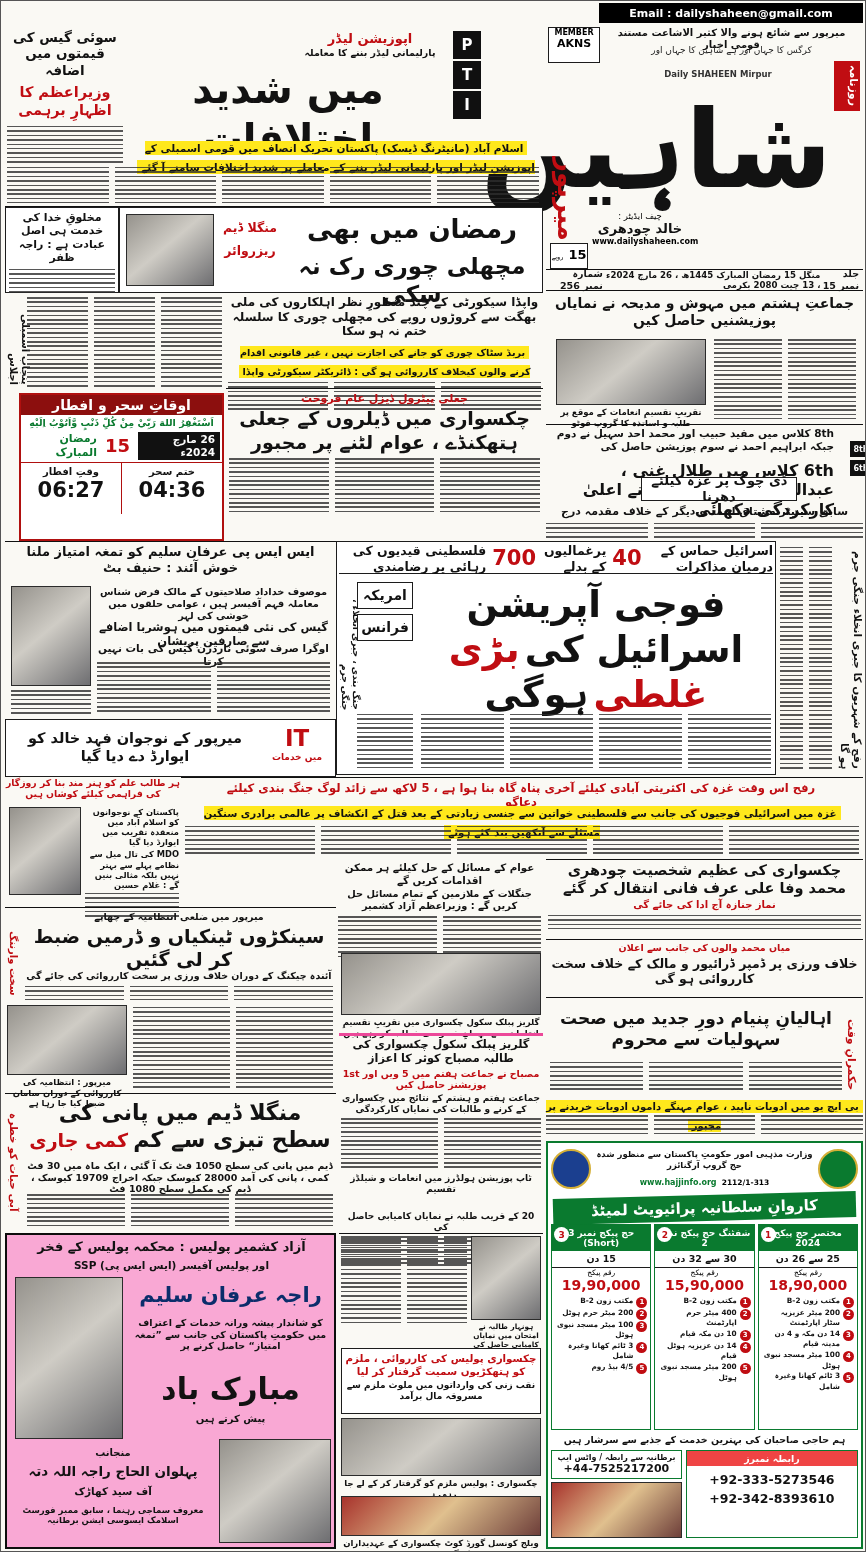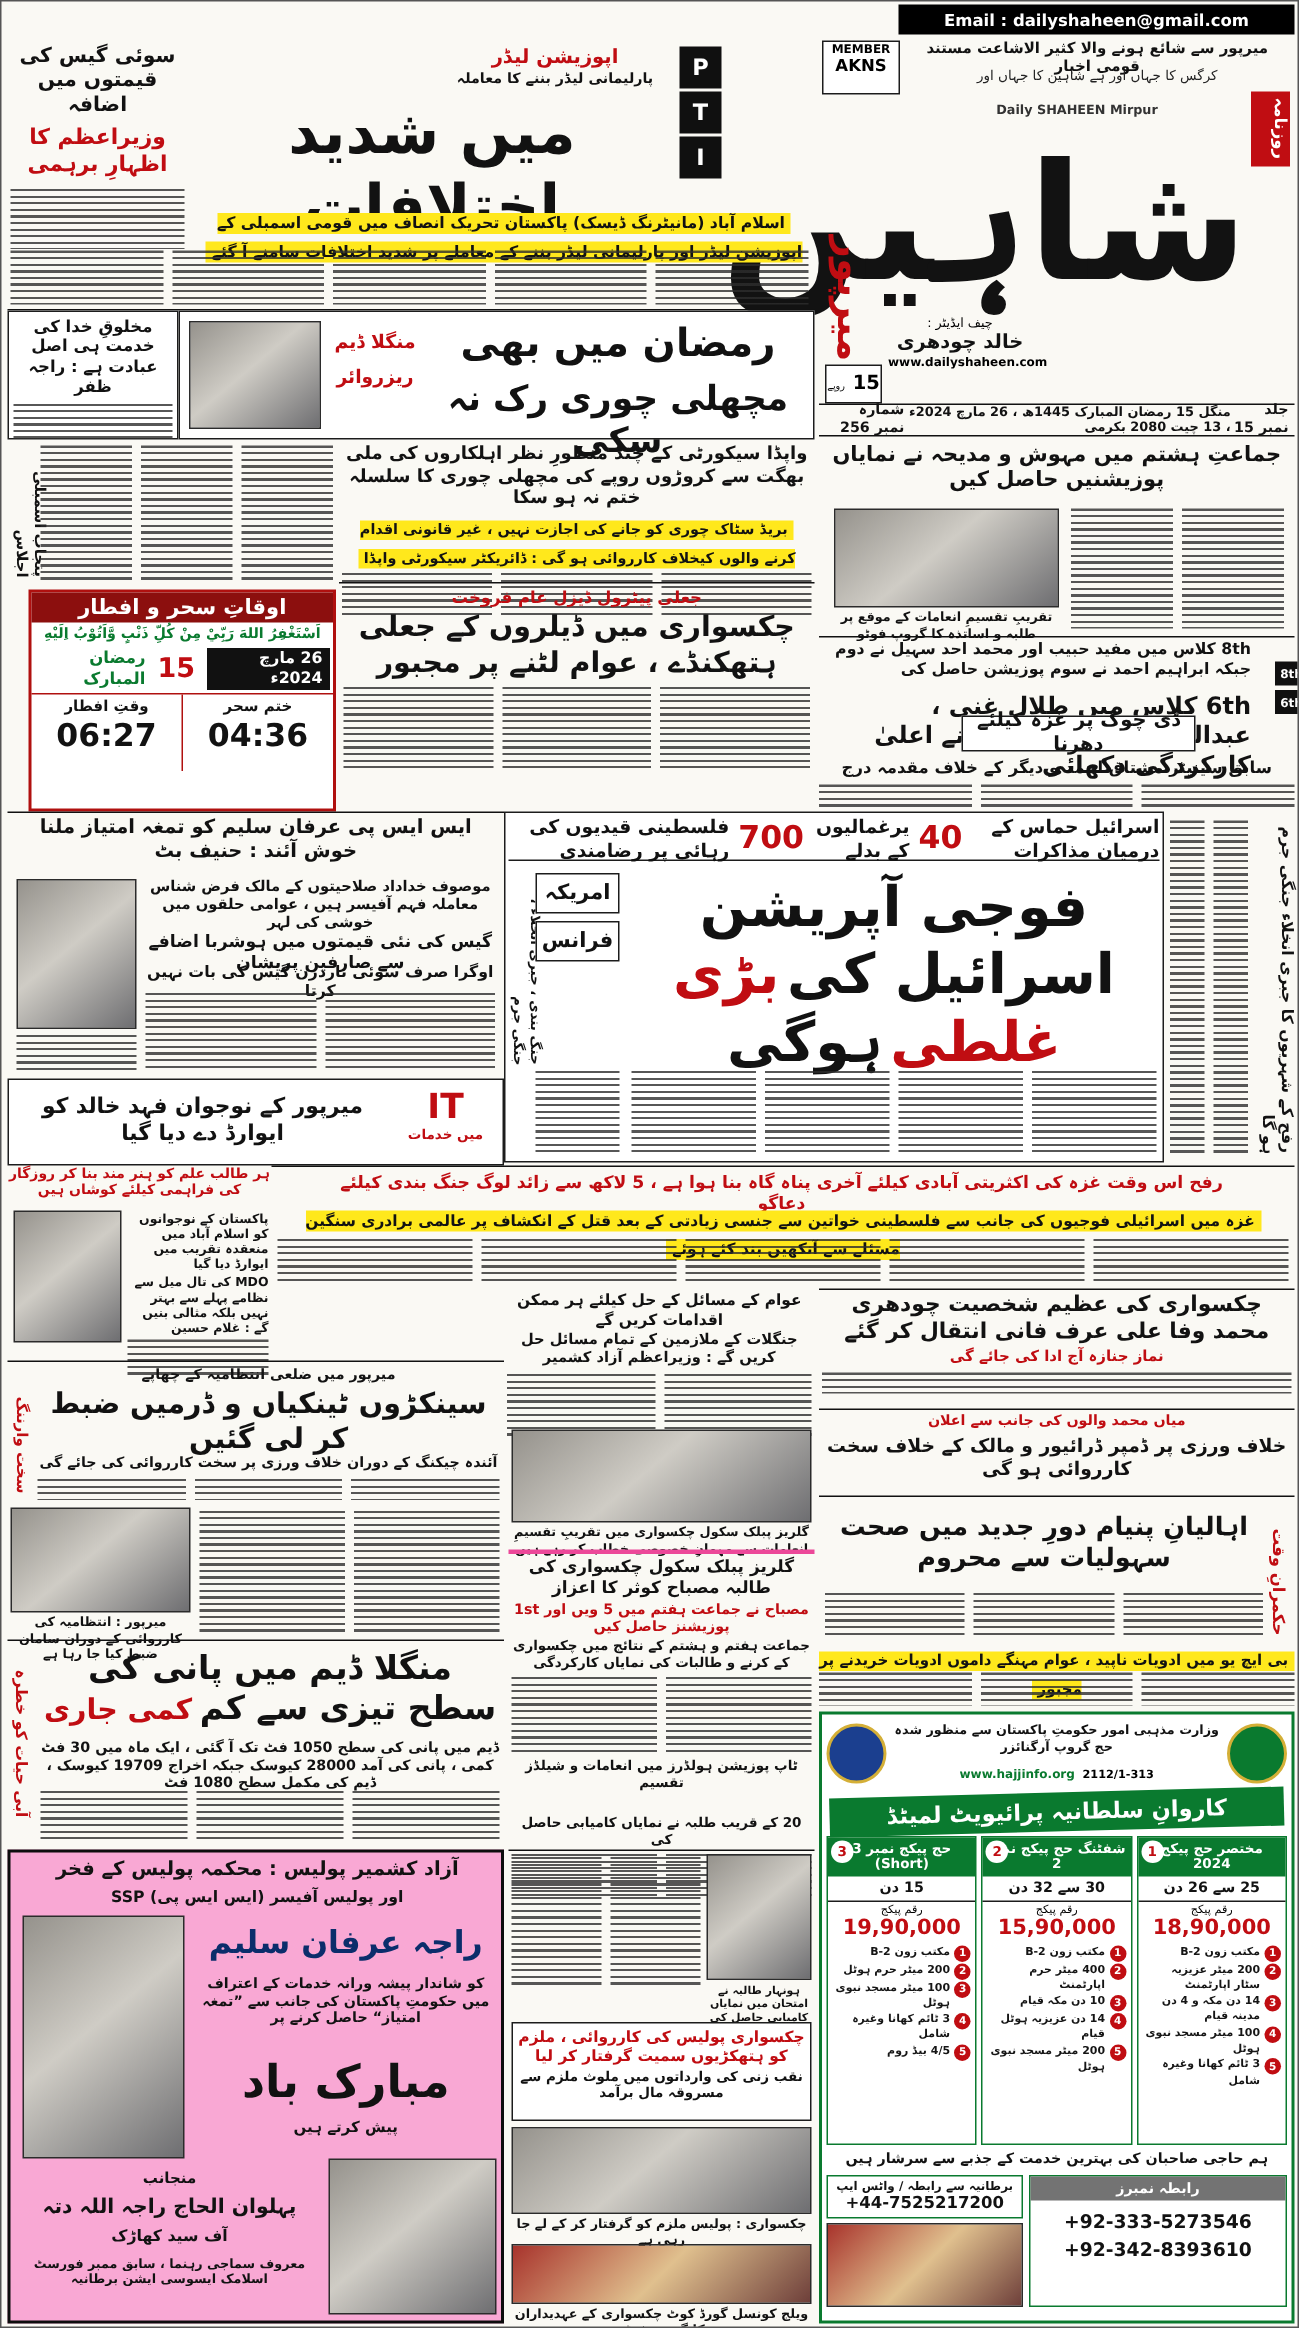--- a/index.html
+++ b/index.html
@@ -453,21 +453,21 @@
           <li>200 میٹر حرم ہوٹل</li>
           <li>100 میٹر مسجد نبوی ہوٹل</li>
           <li>3 ٹائم کھانا وغیرہ شامل</li>
           <li>4/5 بیڈ روم</li>
         </ol>
       </div>
     </div>
     <div class="hl c" style="font-size:9.5px;margin-top:4px">ہم حاجی صاحبان کی بہترین خدمت کے جذبے سے سرشار ہیں</div>
     <div style="display:flex;gap:4px;margin-top:4px;height:88px">
       <div style="flex:1.3;border:1px solid #0a7a2f">
-        <div class="c" style="background:#737373;color:#fff;font-size:9.5px;font-weight:bold;padding:2px">رابطہ نمبرز</div>
+        <div class="c" style="background:#ef4444;color:#fff;font-size:9.5px;font-weight:bold;padding:2px">رابطہ نمبرز</div>
         <div class="hl c ltr" style="font-size:12.5px;margin-top:6px">+92-333-5273546</div>
         <div class="hl c ltr" style="font-size:12.5px;margin-top:4px">+92-342-8393610</div>
       </div>
       <div style="flex:1;display:flex;flex-direction:column;gap:3px">
         <div style="border:1px solid #0a7a2f;padding:2px">
           <div class="hl c" style="font-size:8px">برطانیہ سے رابطہ / واٹس ایپ</div>
           <div class="hl c ltr" style="font-size:11px">+44-7525217200</div>
         </div>
         <div class="ph2" style="flex:1"></div>
       </div>

